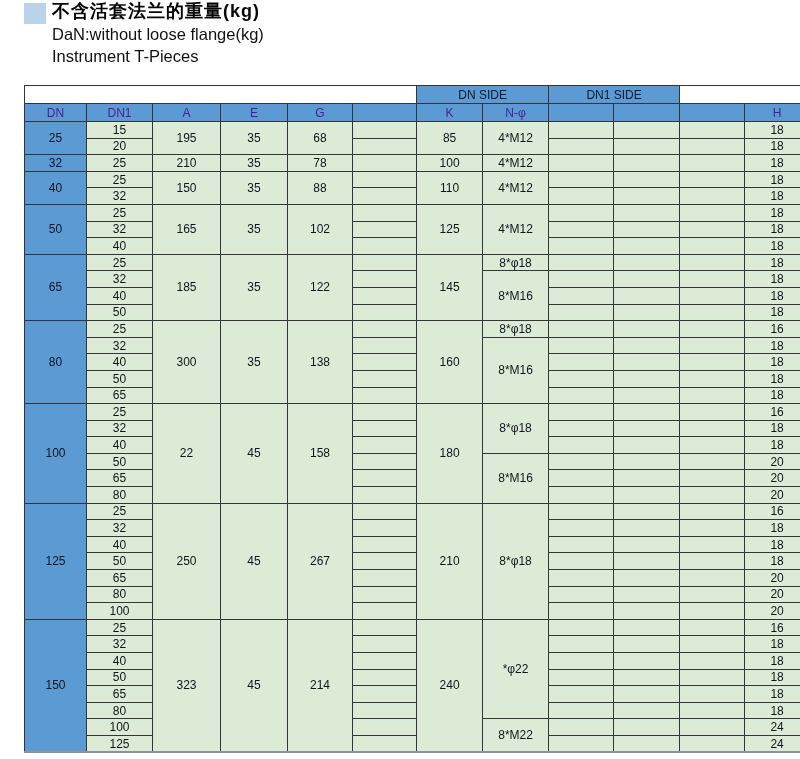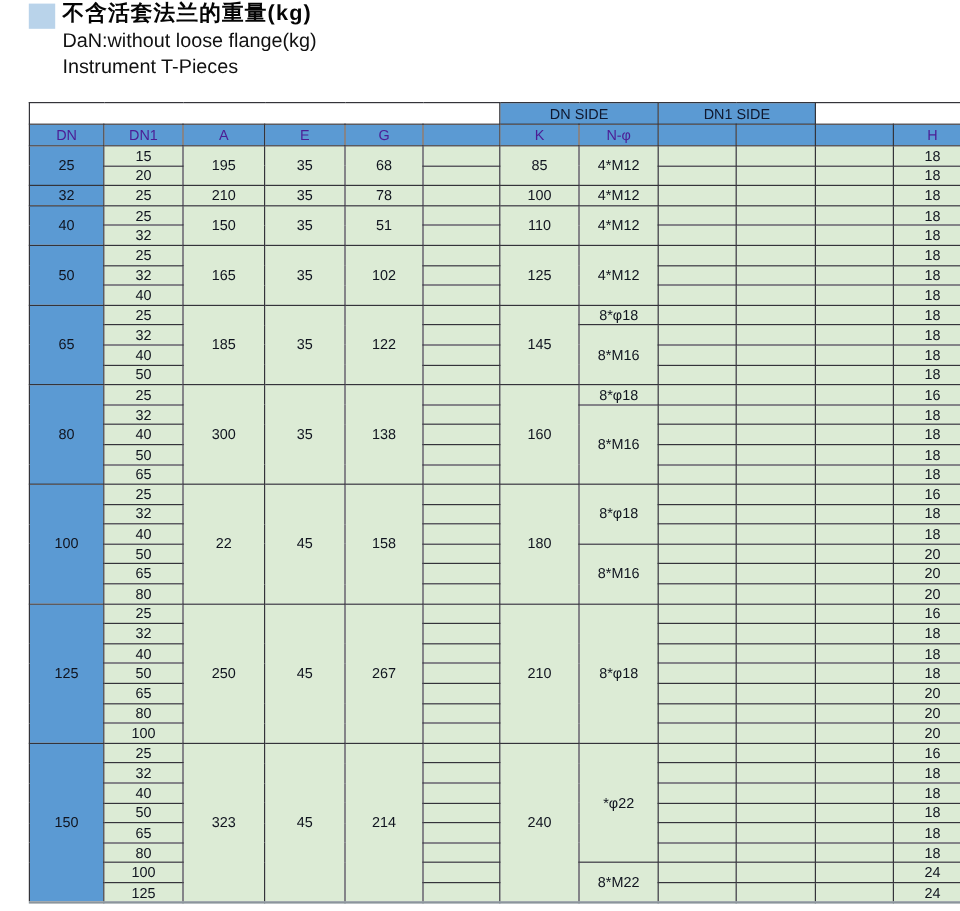--- a/index.html
+++ b/index.html
@@ -133,21 +133,21 @@
         <td class="green"></td>
         <td class="green"></td>
         <td class="green"></td>
         <td class="green">18</td>
       </tr>
       <tr>
         <td class="dn-cell" rowspan="2">40</td>
         <td class="green">25</td>
         <td class="green" rowspan="2">150</td>
         <td class="green" rowspan="2">35</td>
-        <td class="green" rowspan="2">51</td>
+        <td class="green" rowspan="2">88</td>
         <td class="green"></td>
         <td class="green" rowspan="2">110</td>
         <td class="green" rowspan="2">4*M12</td>
         <td class="green"></td>
         <td class="green"></td>
         <td class="green"></td>
         <td class="green">18</td>
       </tr>
       <tr>
         <td class="green">32</td>

